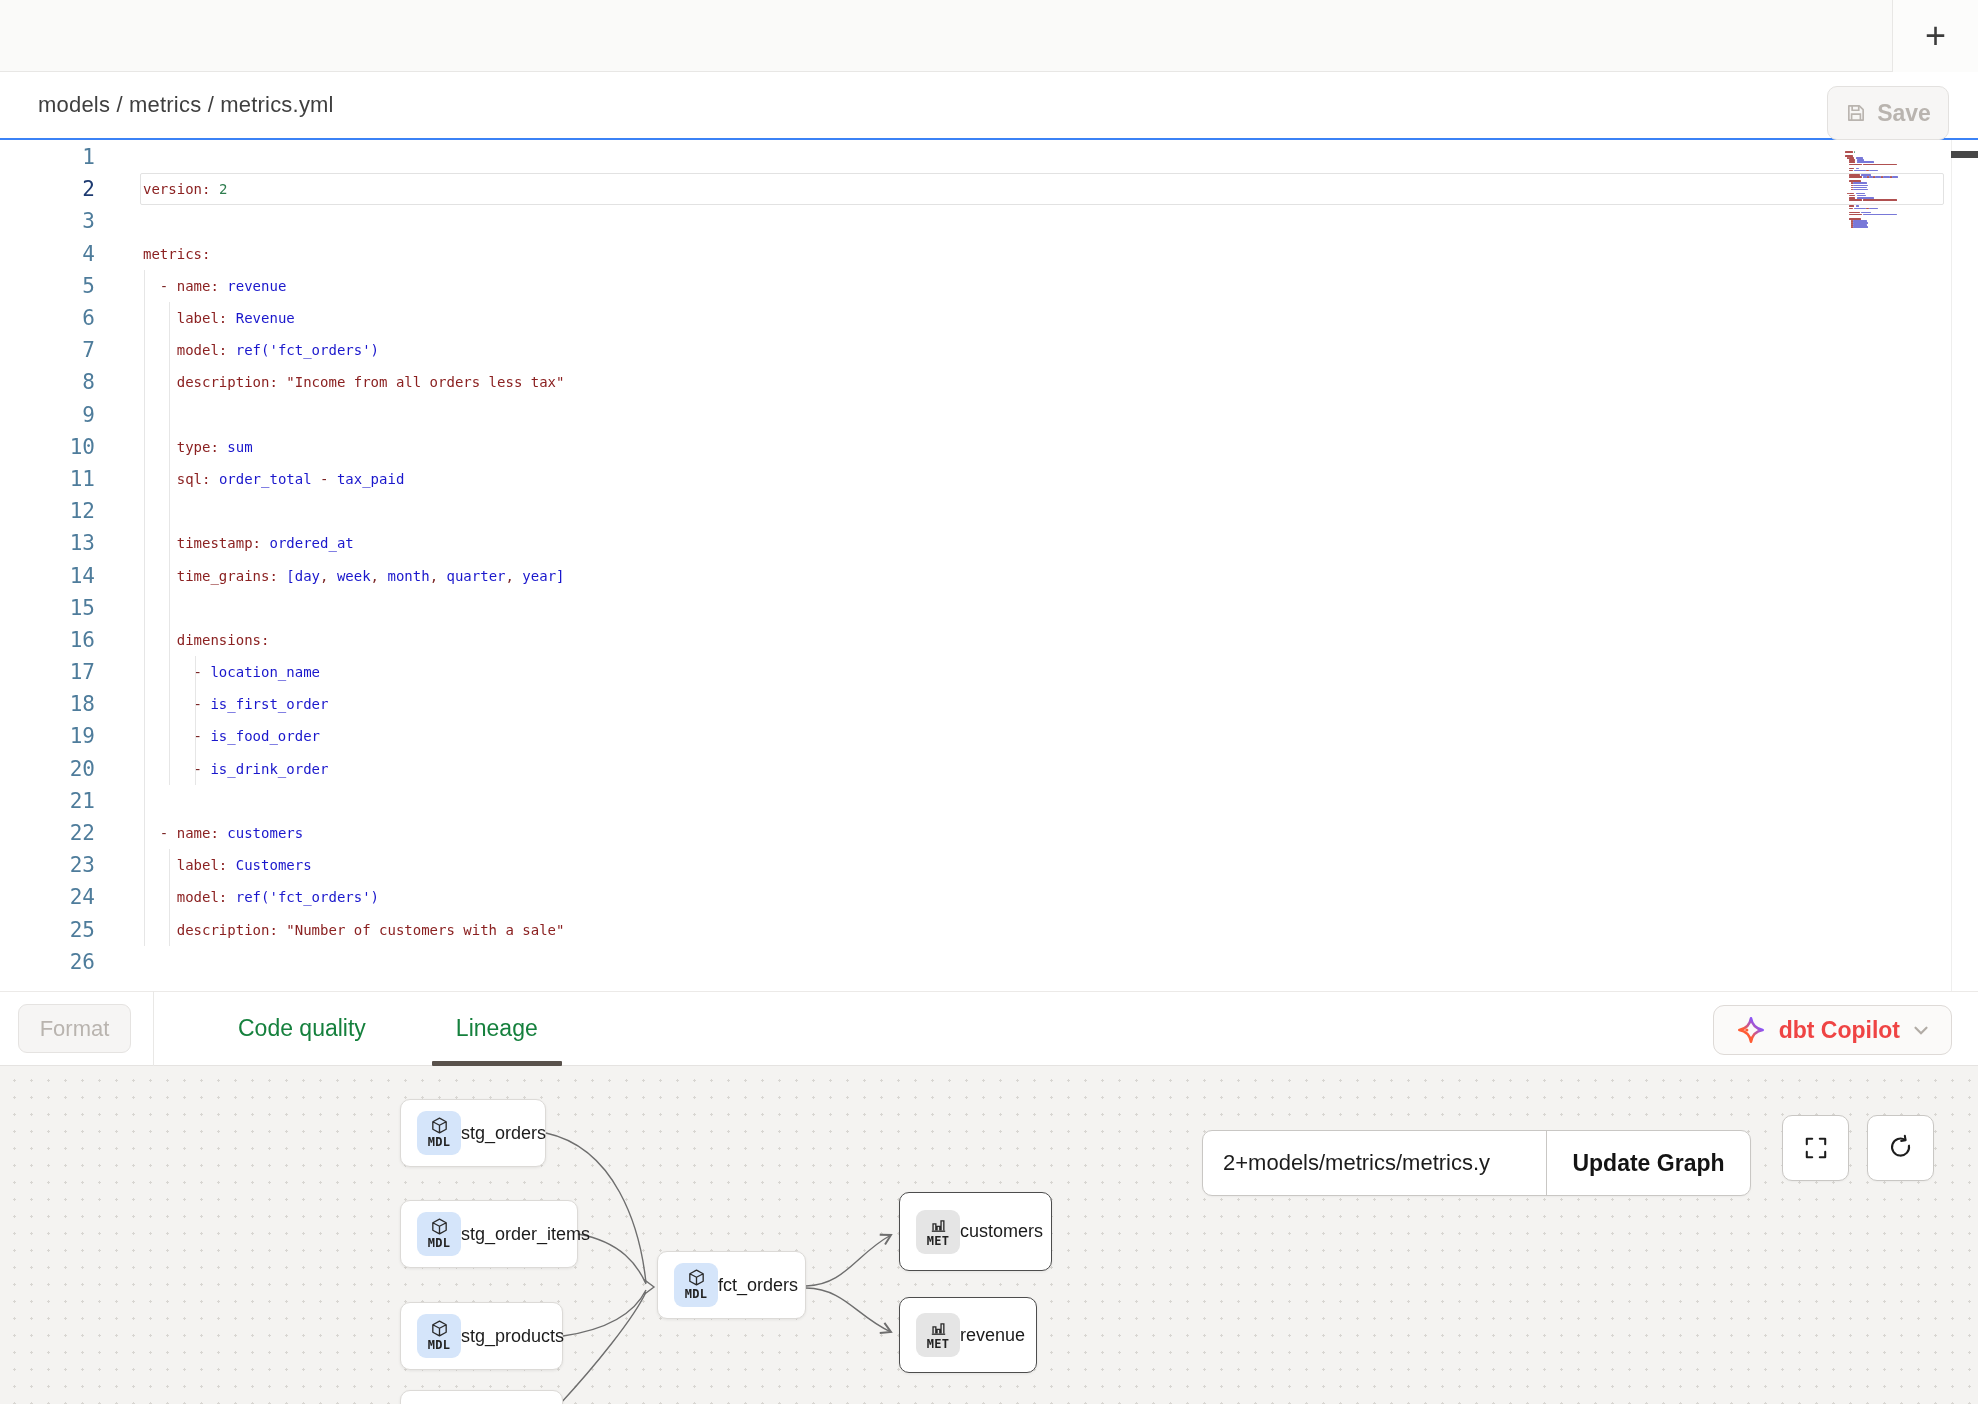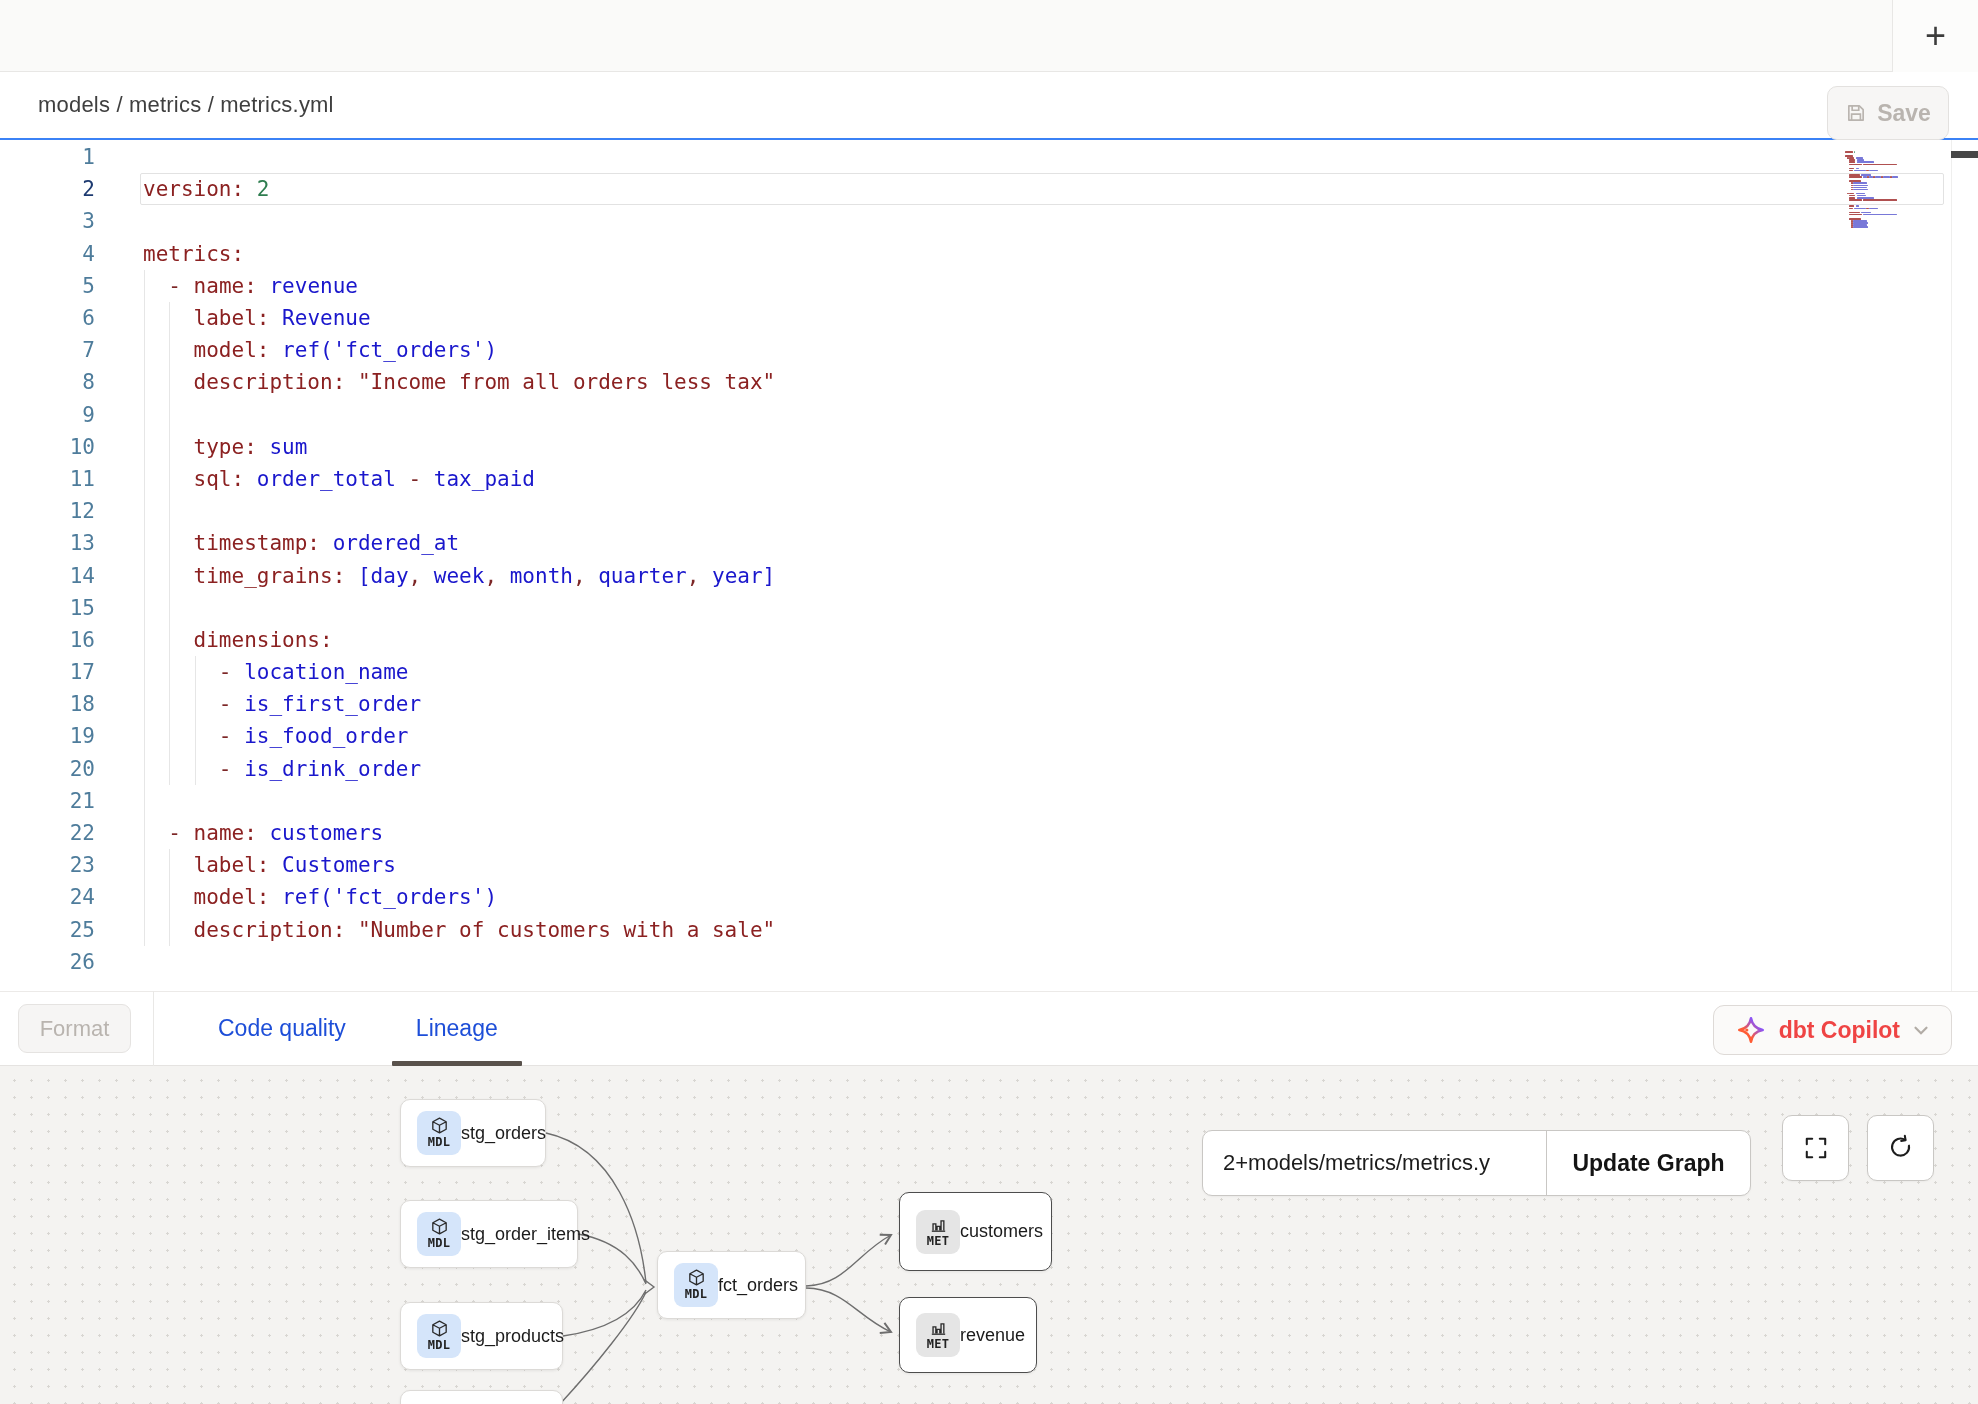--- a/index.html
+++ b/index.html
@@ -35,21 +35,21 @@
   }
   .save-btn span { color:#b9b4af; font-size:23px; font-weight:600; }
 
   
   .editor { position:relative; height:851px; background:#fff; overflow:hidden;
     font-family:"DejaVu Sans Mono", monospace; }
   .lines { position:absolute; top:1px; left:0; right:0; }
   .line { display:flex; height:32.2px; align-items:center; position:relative; z-index:2; }
   .lnum { width:95px; text-align:right; font-size:21px; color:#4e7c9b; flex:0 0 95px; }
   .lnum.active { color:#1d3a70; }
-  .lcode { padding-left:48px; font-size:21px; white-space:pre; }
+  .lcode { padding-left:48px; font-size:14px; white-space:pre; }
   .tk-key { color:#8b2121; }
   .tk-val { color:#1a17cc; }
   .tk-num { color:#2e7d4f; }
   .tk-str { color:#8b2121; }
   .tk-dash { color:#7c2626; }
   .tk-punc { color:#7c2626; }
   .tk-pl { color:#333333; }
   .cur-line-box { position:absolute; left:140px; width:1804px; height:32px;
     border:1px solid #e2e2e2; border-radius:2px; z-index:1; background:#fff; }
   .indent-guide { position:absolute; width:1px; background:#e6e6e6; z-index:0; }
@@ -60,21 +60,21 @@
   .ruler-line { position:absolute; left:1951px; top:0; bottom:0; width:1px; background:#efefee; }
   .ruler-mark { position:absolute; left:1951px; top:11px; width:27px; height:7px; background:#474747; }
 
   
   .toolbar { height:75px; background:#fff; border-top:1px solid #eceae8;
     border-bottom:1px solid #e5e3e1; position:relative; display:flex; align-items:center; }
   .format-btn { margin-left:18px; width:113px; height:49px; background:#f6f5f4;
     border:1px solid #e5e3e1; border-radius:9px; color:#b9b4af; font-size:22px;
     display:flex; align-items:center; justify-content:center; }
   .tb-divider { width:1px; height:75px; background:#e9e8e6; margin-left:22px; }
-  .tb-tab { font-size:23px; color:#1d4ed8; margin-left:58px; height:75px;
+  .tb-tab { font-size:23px; color:#15803d; margin-left:78px; height:75px;
     display:flex; align-items:center; position:relative; padding:0 6px; cursor:pointer; }
   .tb-tab.active::after { content:""; position:absolute; left:-18px; right:-18px; bottom:0;
     height:5px; background:#59524c; border-radius:1px; }
   .copilot-btn { position:absolute; right:26px; top:13px; height:50px; padding:0 22px;
     background:#fbfaf9; border:1px solid #dedad7; border-radius:11px;
     display:flex; align-items:center; gap:13px; }
   .copilot-btn .cp-label { color:#ef4444; font-size:23px; font-weight:600; }
 
   
   .canvas { position:relative; height:338px; background:#f4f3f1; overflow:hidden;

